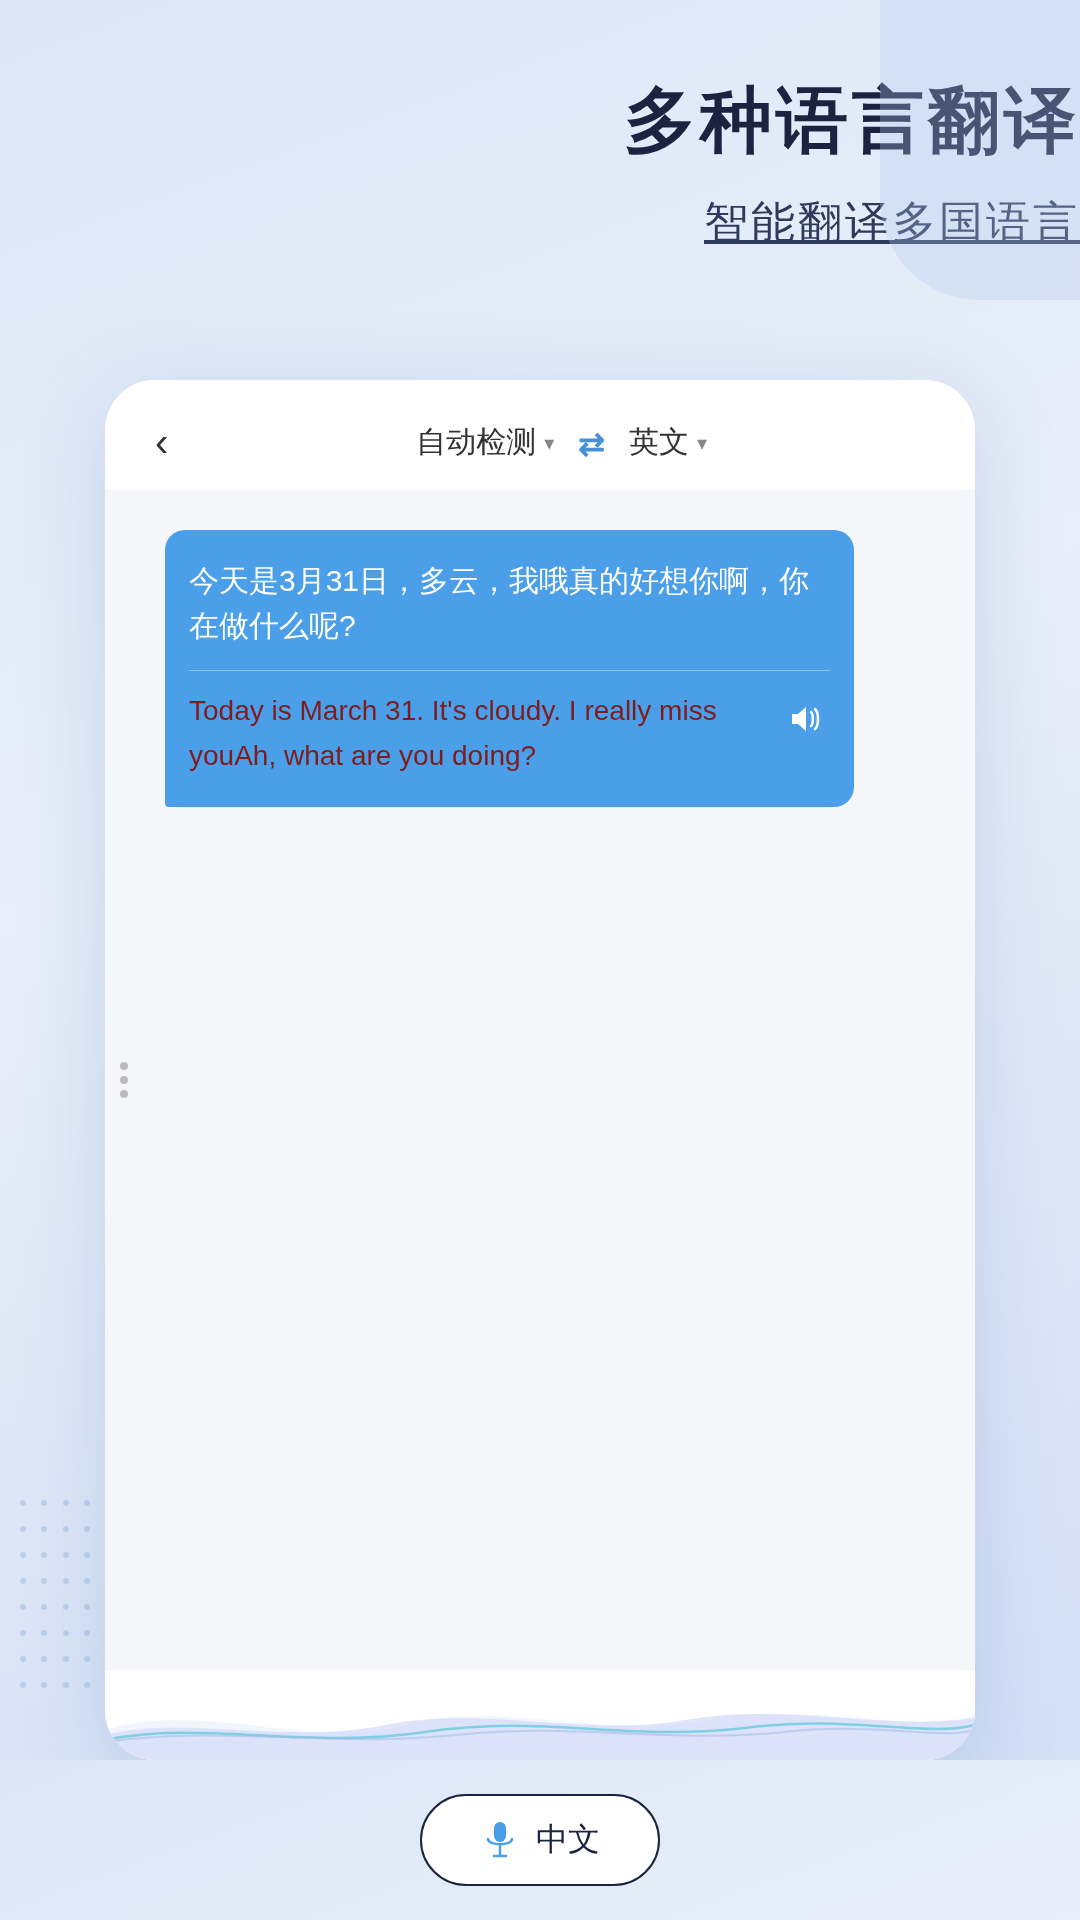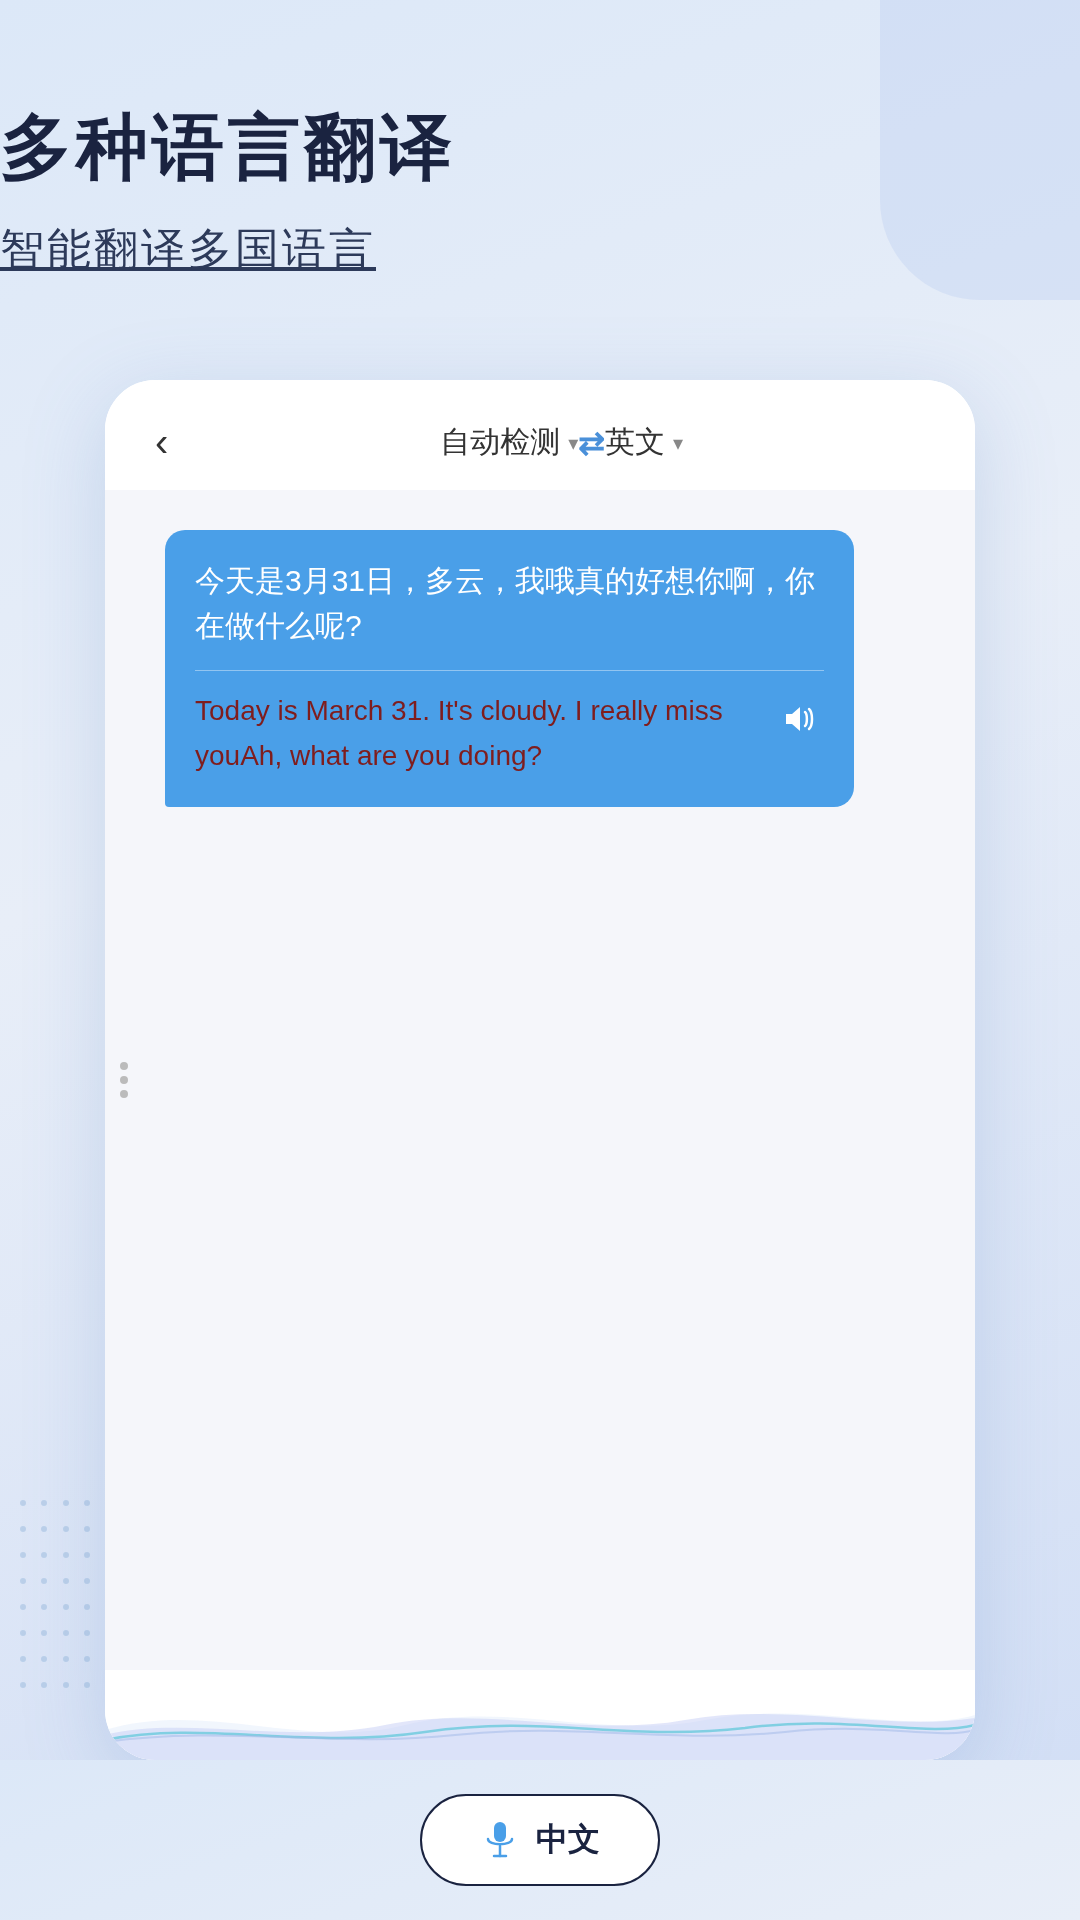--- a/index.html
+++ b/index.html
@@ -41,22 +41,22 @@
 
     .dot {
       width: 6px;
       height: 6px;
       background: #8ab0d8;
       border-radius: 50%;
     }
 
     
     .page-header {
-      text-align: left;
-      padding-top: 104px;
+      text-align: right;
+      padding-top: 77px;
       padding-bottom: 60px;
     }
 
     .page-title {
       font-size: 72px;
       font-weight: 900;
       color: #1a2340;
       letter-spacing: 4px;
       line-height: 1.2;
       margin-bottom: 30px;
@@ -96,22 +96,23 @@
     .back-btn {
       font-size: 40px;
       color: #333;
       cursor: pointer;
       margin-right: 30px;
     }
 
     .lang-selector {
       flex: 1;
       display: flex;
-      align-items: center;
-      justify-content: center;
+      align-items: flex-end;
+      justify-content: center;
+      gap: 24px;
     }
 
     .lang-item {
       display: flex;
       align-items: center;
       gap: 8px;
       font-size: 30px;
       color: #333;
       cursor: pointer;
     }
@@ -150,21 +151,21 @@
       width: 8px;
       height: 8px;
       background: #bbb;
       border-radius: 50%;
     }
 
     
     .message-bubble {
       background: #4a9fe8;
       border-radius: 20px 20px 20px 4px;
-      padding: 28px 30px;
+      padding: 28px 24px;
       margin-left: 30px;
       margin-top: 10px;
       max-width: 85%;
     }
 
     .bubble-original {
       font-size: 30px;
       color: white;
       line-height: 1.5;
       font-weight: 500;
@@ -231,21 +232,21 @@
       display: flex;
       align-items: center;
       gap: 16px;
       padding: 22px 56px;
       border: 2.5px solid #1a2340;
       border-radius: 60px;
       background: white;
       cursor: pointer;
       font-size: 32px;
       color: #1a2340;
-      font-weight: 700;
+      font-weight: 400;
       min-width: 240px;
       justify-content: center;
     }
 
     .mic-icon-btn {
       width: 40px;
       height: 40px;
       display: flex;
       align-items: center;
       justify-content: center;

